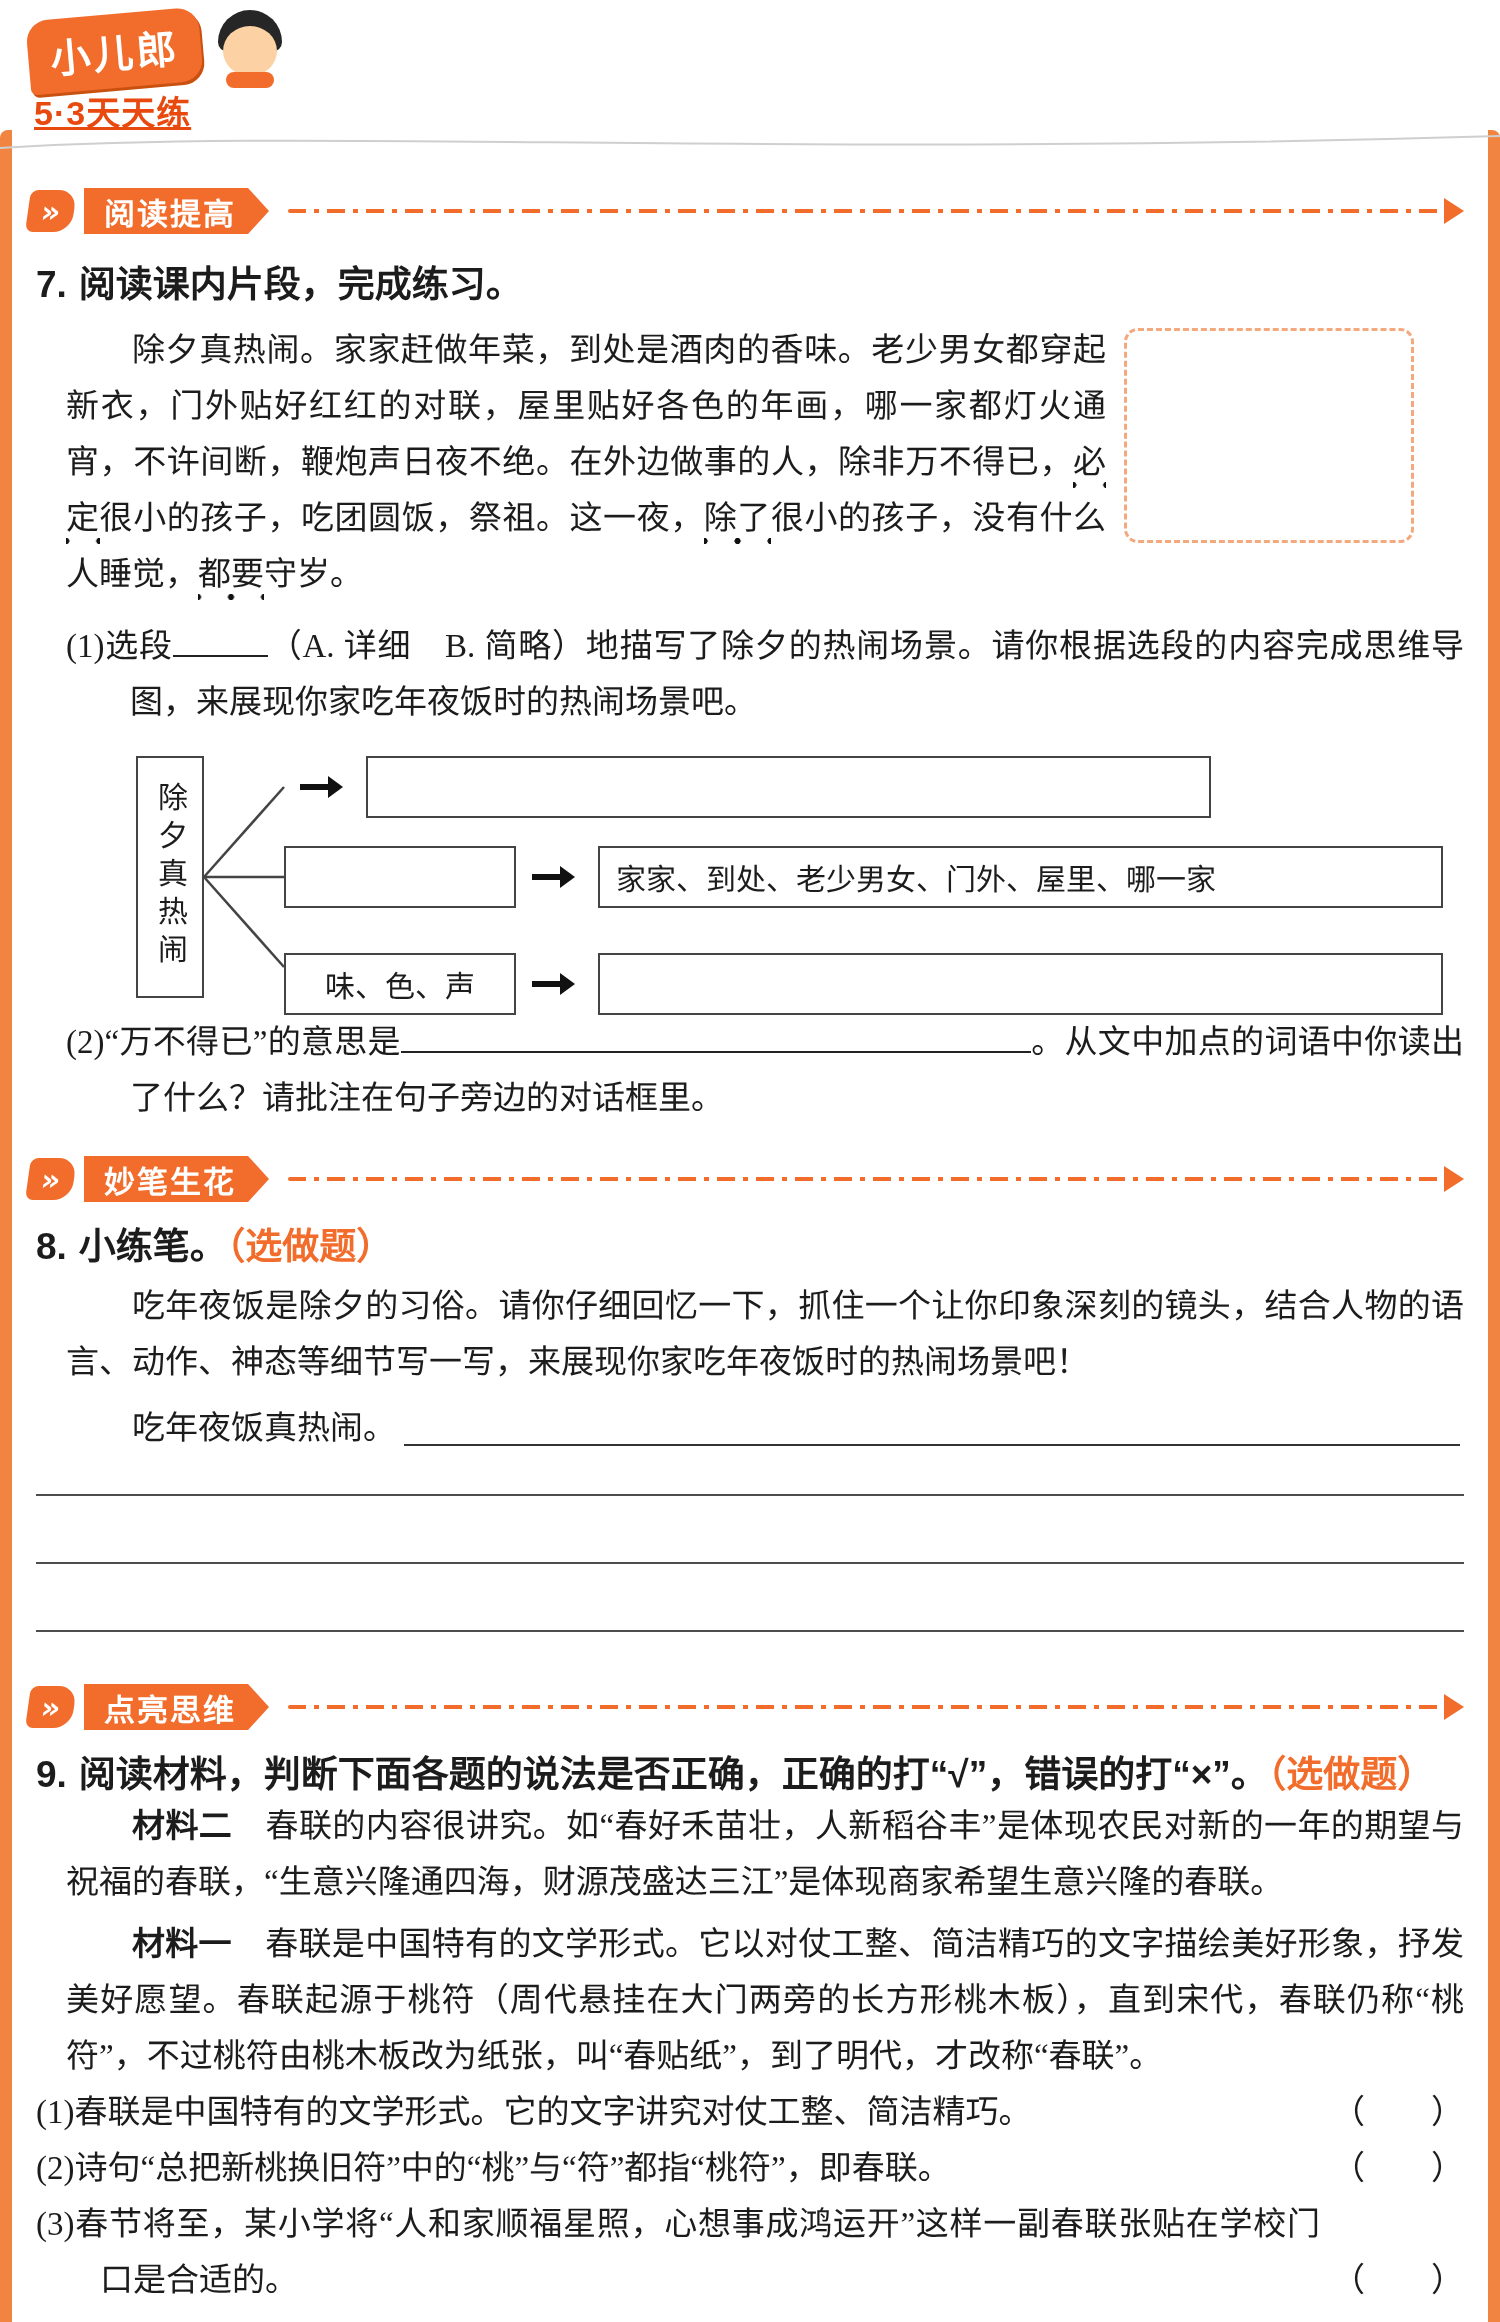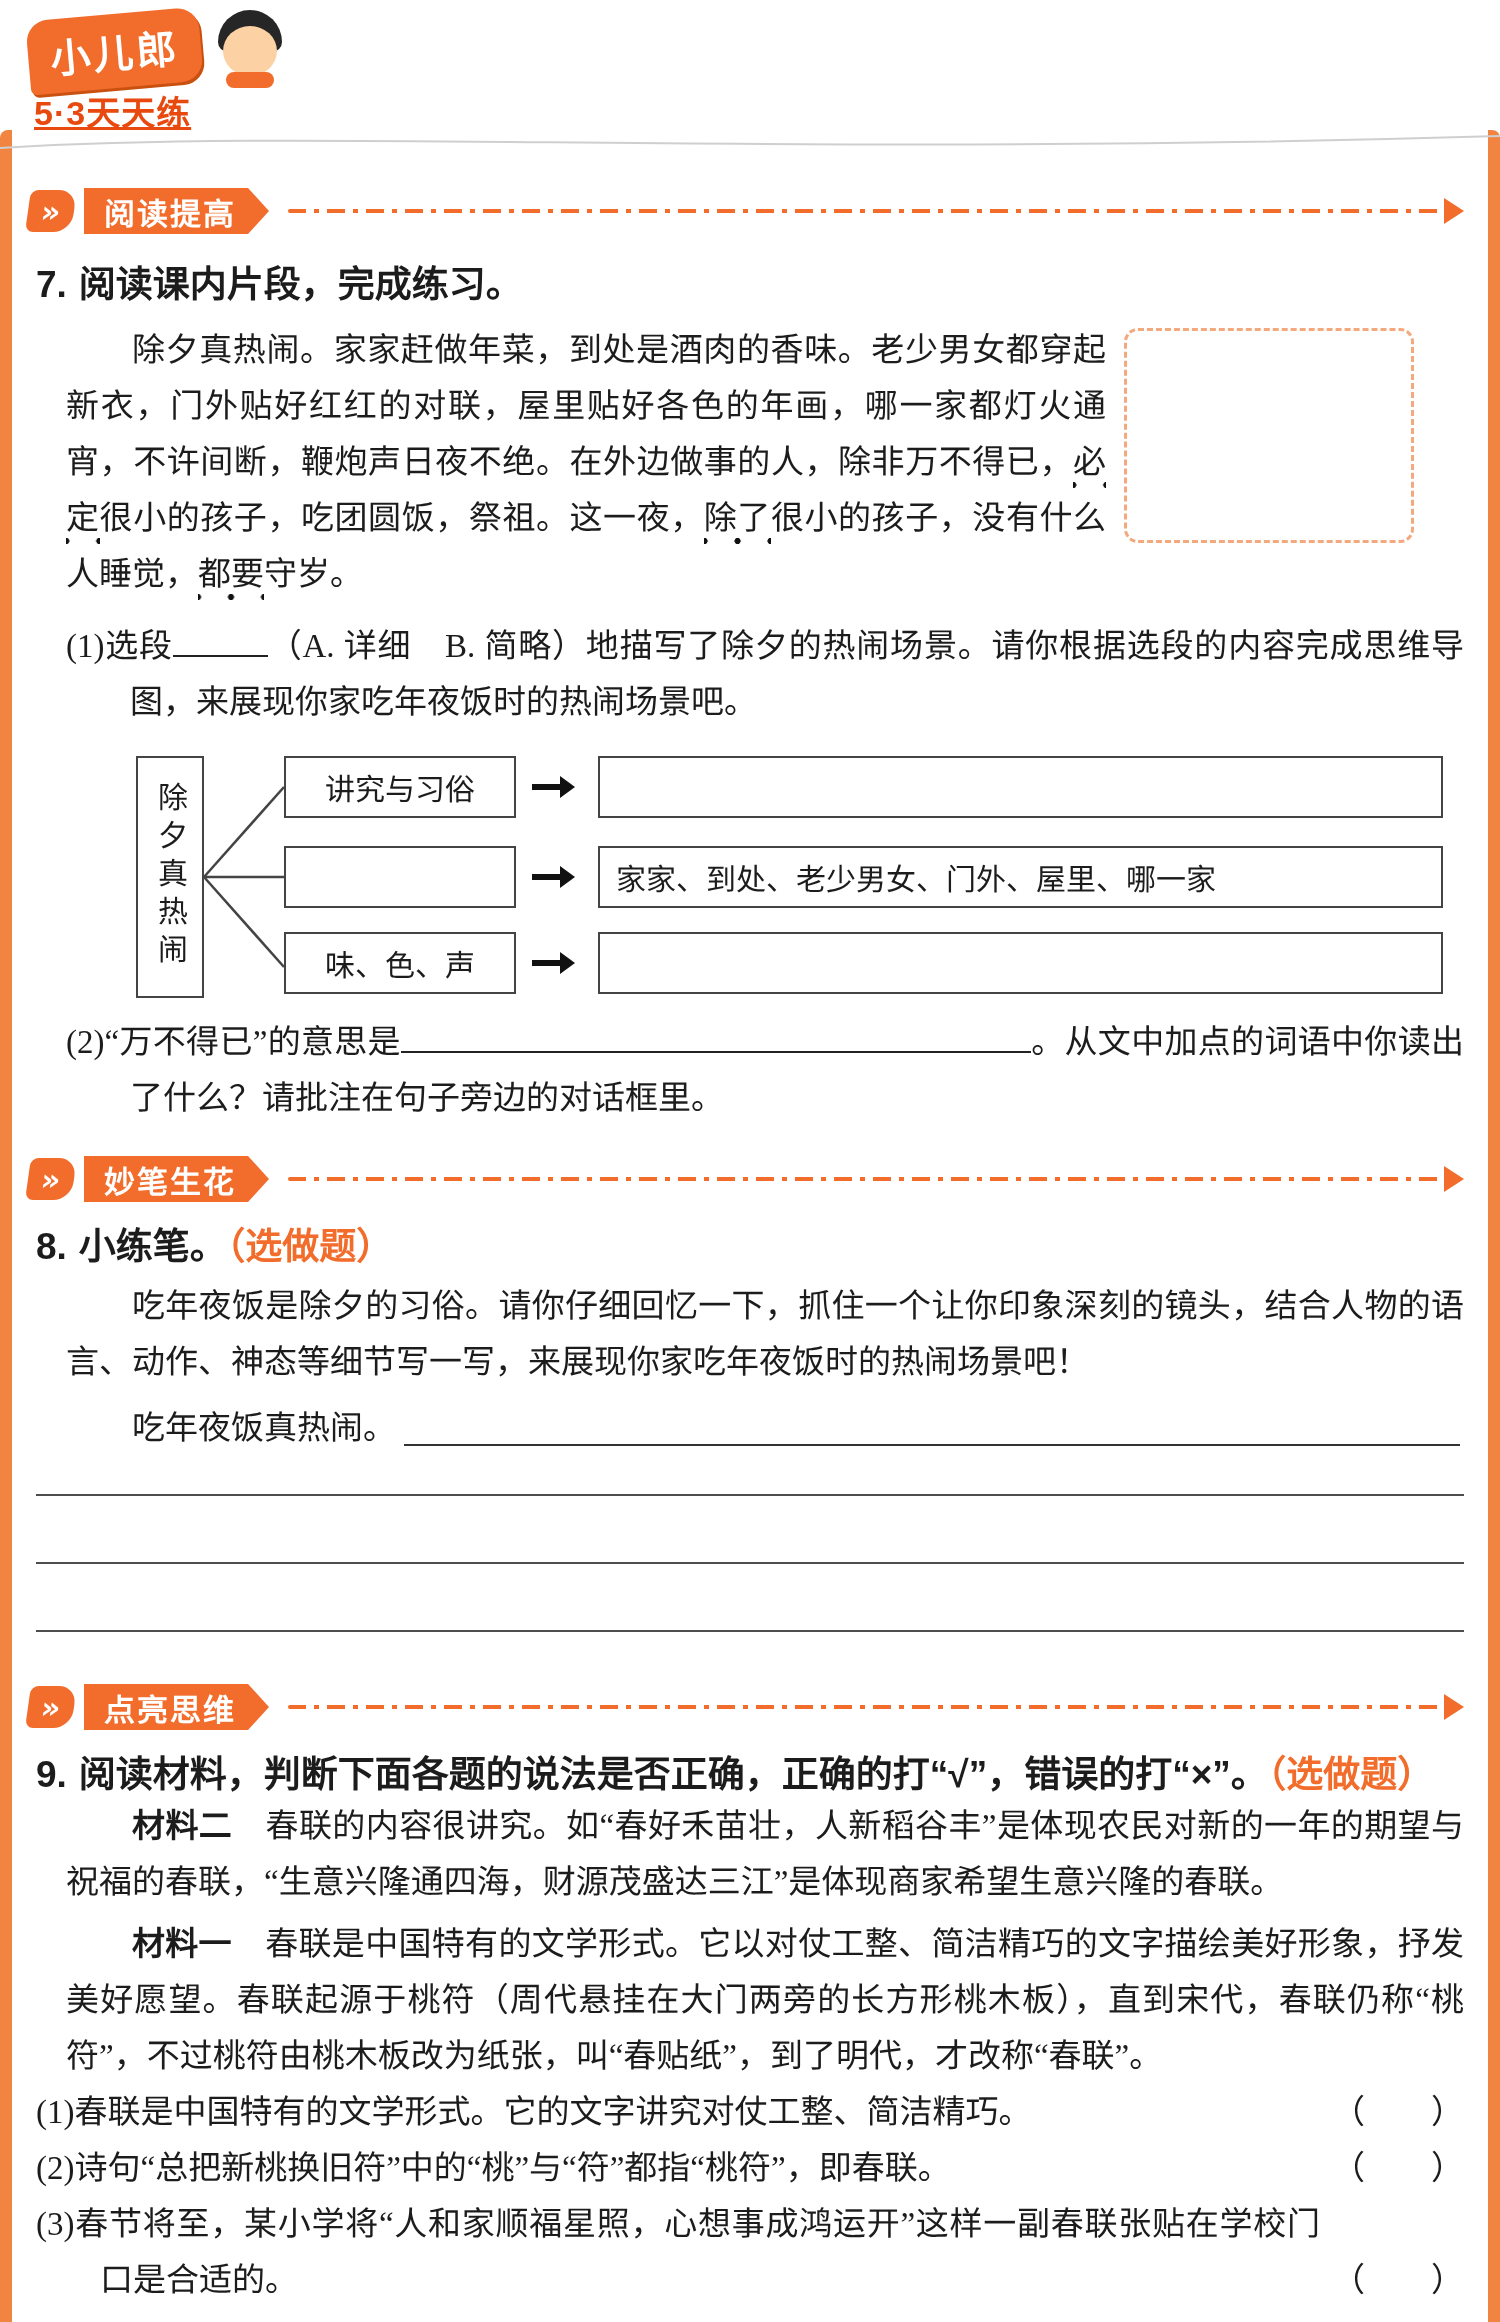--- a/index.html
+++ b/index.html
@@ -84,21 +84,21 @@
 
   
   .mindmap { position:relative; height:242px; margin:26px 0 0 100px; }
   .mm-lines { position:absolute; left:0; top:0; }
   .mm-center {
     position:absolute; left:0; top:0; width:68px; height:242px; border:2px solid #444;
     display:flex; align-items:center; justify-content:center;
   }
   .mm-center span { writing-mode:vertical-rl; text-orientation:upright; font-size:30px; letter-spacing:8px; }
   .mm-row { position:absolute; left:148px; display:flex; align-items:center; height:62px; }
-  .mm-row.r0 { top:0; } .mm-row.r1 { top:90px; } .mm-row.r2 { top:176px; }
+  .mm-row.r0 { top:0; } .mm-row.r1 { top:90px; } .mm-row.r2 { top:197px; }
   .mm-label { width:232px; height:62px; border:2px solid #444; display:flex; align-items:center; justify-content:center; font-size:30px; flex:0 0 auto; }
   .mm-arrow { position:relative; width:82px; height:62px; flex:0 0 auto; }
   .mm-arrow::before { content:""; position:absolute; left:16px; top:50%; transform:translateY(-50%); width:30px; height:6px; background:#111; }
   .mm-arrow::after { content:""; position:absolute; left:44px; top:50%; transform:translateY(-50%); border:11px solid transparent; border-left:15px solid #111; }
   .mm-answer { width:845px; height:62px; border:2px solid #444; display:flex; align-items:center; padding-left:16px; font-size:30px; flex:0 0 auto; }
 
   
   .body-para { font-size:33px; line-height:56px; margin-left:30px; text-indent:2em; text-align:justify; }
   .prompt-row { display:flex; margin:10px 0 0 30px; font-size:33px; line-height:56px; }
   .prompt-row .indent { padding-left:66px; }
@@ -169,21 +169,20 @@
       <svg class="mm-lines" width="160" height="242">
         <line x1="68" y1="121" x2="148" y2="31" stroke="#444" stroke-width="2.5"></line>
         <line x1="68" y1="121" x2="148" y2="121" stroke="#444" stroke-width="2.5"></line>
         <line x1="68" y1="121" x2="148" y2="211" stroke="#444" stroke-width="2.5"></line>
       </svg>
       <div class="mm-center">
           <span>除夕真热闹</span>
         </div>
 
       <div class="mm-row r0">
-        <div class="mm-label">讲究与习俗</div>
         <div class="mm-arrow"></div>
         <div class="mm-answer"></div>
       </div>
       <div class="mm-row r1">
         <div class="mm-label"></div>
         <div class="mm-arrow"></div>
         <div class="mm-answer">家家、到处、老少男女、门外、屋里、哪一家</div>
       </div>
       <div class="mm-row r2">
         <div class="mm-label">味、色、声</div>

